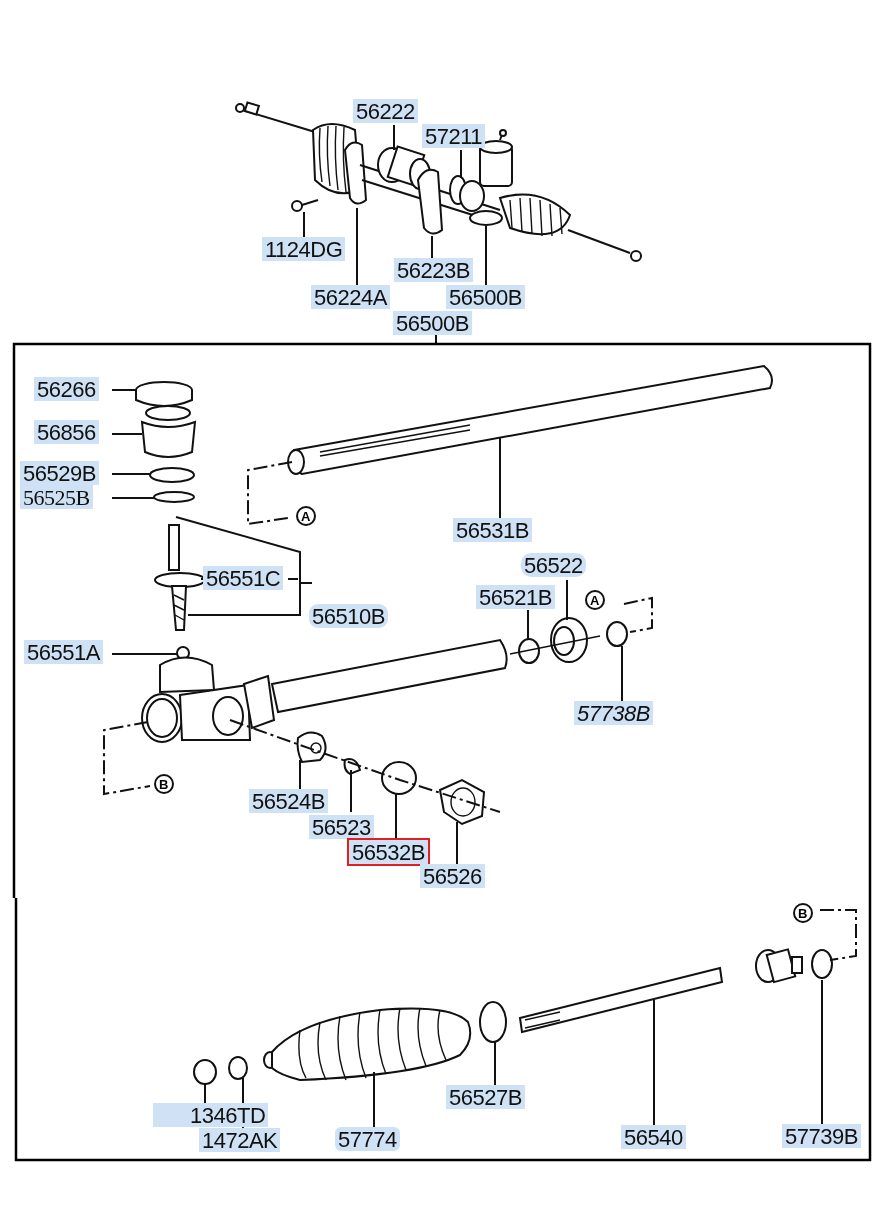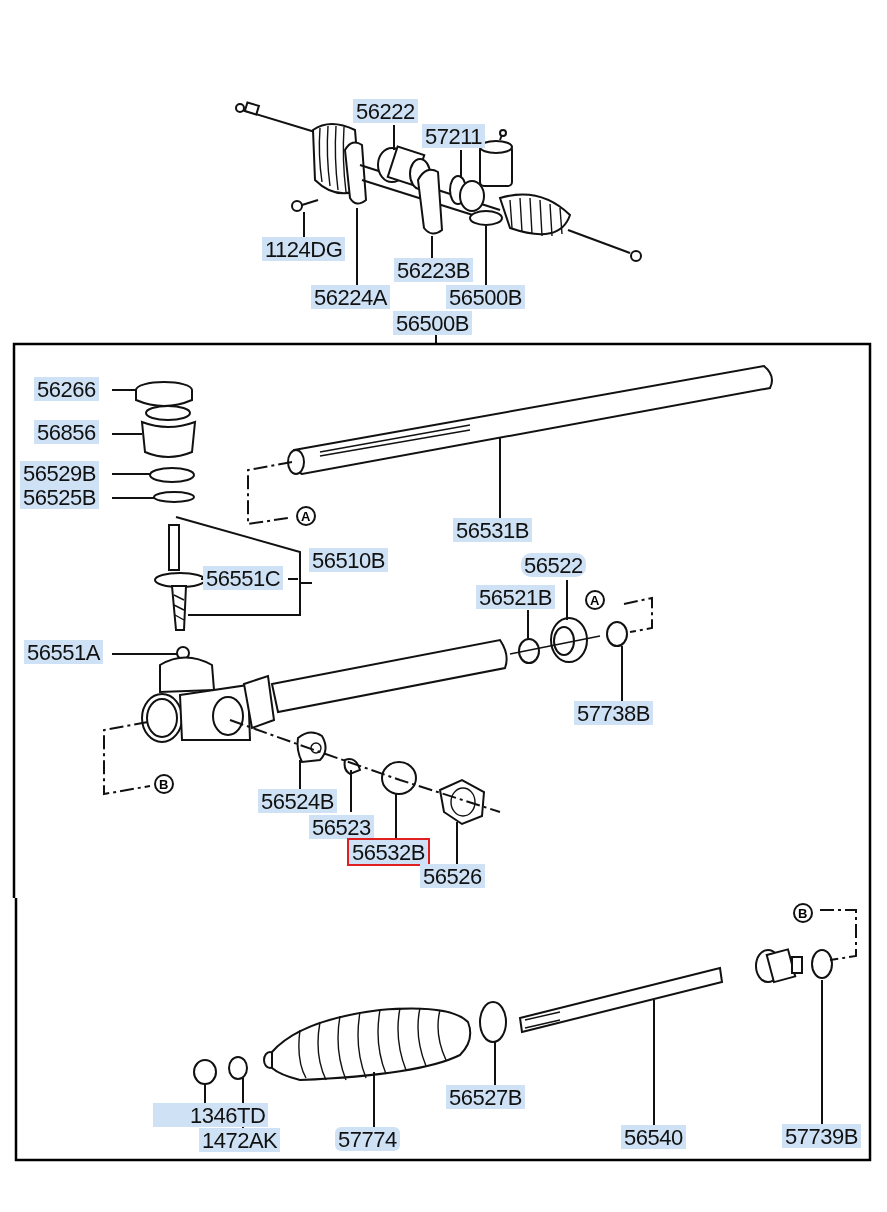--- a/index.html
+++ b/index.html
@@ -192,29 +192,29 @@
 <div class="lbl" style="left:386px;top:258px;margin-left:8px;">56223B</div>
 <div class="lbl" style="left:311px;top:285px;">56224A</div>
 <div class="blank" style="left:404px;top:285px;width:34px;height:20px;"></div>
 <div class="lbl" style="left:446px;top:285px;">56500B</div>
 <div class="lbl" style="left:393px;top:311px;">56500B</div>
 
 
 <div class="lbl" style="left:34px;top:377px;">56266</div>
 <div class="lbl" style="left:34px;top:420px;">56856</div>
 <div class="lbl" style="left:20px;top:461px;">56529B</div>
-<div class="lbl" style="left:20px;top:485px;">56525B</div>
+<div class="lbl" style="left:20px;top:485px;font-family:Liberation Serif, serif;">56525B</div>
 <div class="lbl" style="left:203px;top:566px;">56551C</div>
-<div class="lbl" style="left:309px;top:548px;">56510B</div>
+<div class="lbl" style="left:309px;top:604px;border-radius:9px;">56510B</div>
 <div class="lbl" style="left:24px;top:640px;text-align:center;">56551A</div>
 <div class="lbl" style="left:453px;top:518px;">56531B</div>
 <div class="lbl" style="left:521px;top:553px;border-radius:10px;">56522</div>
 <div class="lbl" style="left:476px;top:585px;">56521B</div>
-<div class="lbl" style="left:574px;top:701px;">57738B</div>
-<div class="lbl" style="left:258px;top:789px;">56524B</div>
+<div class="lbl" style="left:574px;top:701px;font-style:italic;">57738B</div>
+<div class="lbl" style="left:249px;top:789px;">56524B</div>
 <div class="lbl" style="left:309px;top:815px;">56523</div>
 <div class="lbl selected" style="left:349px;top:840px;">56532B</div>
 <div class="lbl" style="left:420px;top:864px;">56526</div>
 
 
 <div class="lbl" style="left:153px;top:1103px;padding-left:37px;">1346TD</div>
 <div class="lbl" style="left:199px;top:1128px;">1472AK</div>
 <div class="lbl" style="left:335px;top:1127px;border-radius:6px;">57774</div>
 <div class="lbl" style="left:446px;top:1085px;">56527B</div>
 <div class="lbl" style="left:621px;top:1125px;">56540</div>

